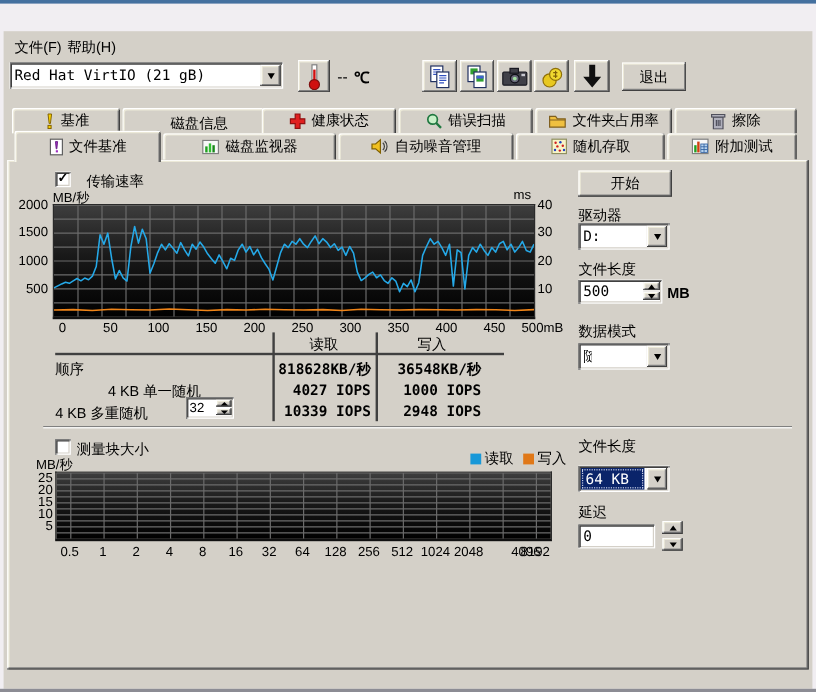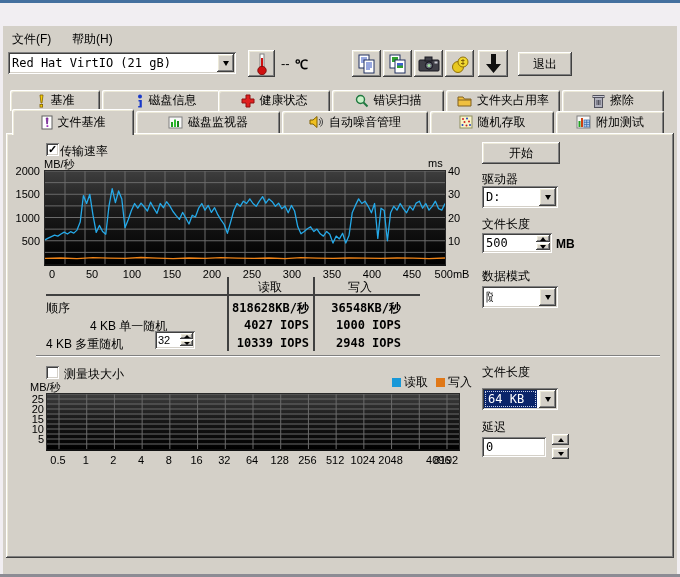--- a/index.html
+++ b/index.html
@@ -38,21 +38,21 @@
 </head>
 <body>
 
 <div id="win">
   <div class="abs topstrip"></div>
 
 
   <div class="abs client"></div>
 
   <div class="abs menu-item" style="left:8px;top:29px;">文件(F)</div>
-  <div class="abs menu-item" style="left:52px;top:29px;margin-left:16px;">帮助(H)</div>
+  <div class="abs menu-item" style="left:52px;top:29px;">帮助(H)</div>
 
   <div class="abs sunken selectbox" style="left:8px;top:52px;width:228px;height:22px;">
     <span class="selecttext mono" style="font-size:12px;">Red Hat VirtIO (21 gB)</span>
     <span class="raised btn dropbtn">
         <span class="tri-down"></span>
       </span>
   </div>
   <div class="abs raised btn" style="left:248px;top:50px;width:27px;height:27px;">
     <svg width="14" height="22">
       <rect x="5" y="1" width="4" height="14" fill="#fff" stroke="#808080"></rect>
@@ -107,21 +107,21 @@
 
   <div class="abs panel" style="left:6px;top:133px;width:668px;height:425px;"></div>
 
   <div class="abs tab" style="left:10px;top:90px;width:90px;height:21px;">
     <svg width="10" height="14">
         <path d="M4 1 L7 1 L6 9 L5 9 Z" fill="#f8d000" stroke="#806000" stroke-width="0.8"></path>
         <rect x="4" y="10.5" width="2.6" height="2.6" fill="#f8d000" stroke="#806000" stroke-width="0.8"></rect>
       </svg>
     <span>基准</span>
   </div>
-  <div class="abs tab" style="left:102px;top:90px;width:128px;height:21px;">
+  <div class="abs tab" style="left:102px;top:90px;width:128px;height:21px;flex-direction:column;">
     <svg width="8" height="14">
         <circle cx="4" cy="2.4" r="2" fill="#1838c8"></circle>
         <path d="M2.5 6 L5.8 6 L5.8 13.5 L2.2 13.5 L2.2 12 L3.6 12 L3.6 7.5 L2.5 7.5 Z" fill="#1838c8"></path>
       </svg>
     <span>磁盘信息</span>
   </div>
   <div class="abs tab" style="left:218px;top:90px;width:112px;height:21px;">
     <svg width="14" height="14">
         <path d="M5 1 h4 v4 h4 v4 h-4 v4 h-4 v-4 h-4 v-4 h4 z" fill="#e02020" stroke="#901010"></path>
       </svg>
@@ -194,21 +194,21 @@
         <rect x="5" y="3" width="2" height="9" fill="#d04010"></rect>
         <rect x="8" y="5" width="5.5" height="7" fill="#b8d4f0" stroke="#3060a0" stroke-width="0.7"></rect>
         <path d="M8 7.3h5.5 M8 9.6h5.5 M10.7 5v7" stroke="#3060a0" stroke-width="0.7"></path>
       </svg>
     <span>附加测试</span>
   </div>
 
   <div class="abs sunken cb" style="left:46px;top:143px;">
     <span>✓</span>
   </div>
-  <div class="abs" style="left:60px;top:143px;">传输速率</div>
+  <div class="abs" style="left:72px;top:143px;">传输速率</div>
 
   <div class="abs" id="chart1-wrap" style="left:0;top:155px;width:470px;height:130px;">
     <span class="ticklabel" style="left:44px;top:2px;">MB/秒</span>
     <span class="ticklabel" style="left:428px;top:2px;">ms</span>
     <div class="abs plot" style="left:44px;top:15px;width:400px;height:93px;">
       <svg id="c1svg" width="400" height="93">
           <line x1="20" y1="0" x2="20" y2="93" stroke="#6b6b6b" stroke-width="1"></line>
           <line x1="40" y1="0" x2="40" y2="93" stroke="#6b6b6b" stroke-width="1"></line>
           <line x1="60" y1="0" x2="60" y2="93" stroke="#6b6b6b" stroke-width="1"></line>
           <line x1="80" y1="0" x2="80" y2="93" stroke="#6b6b6b" stroke-width="1"></line>

